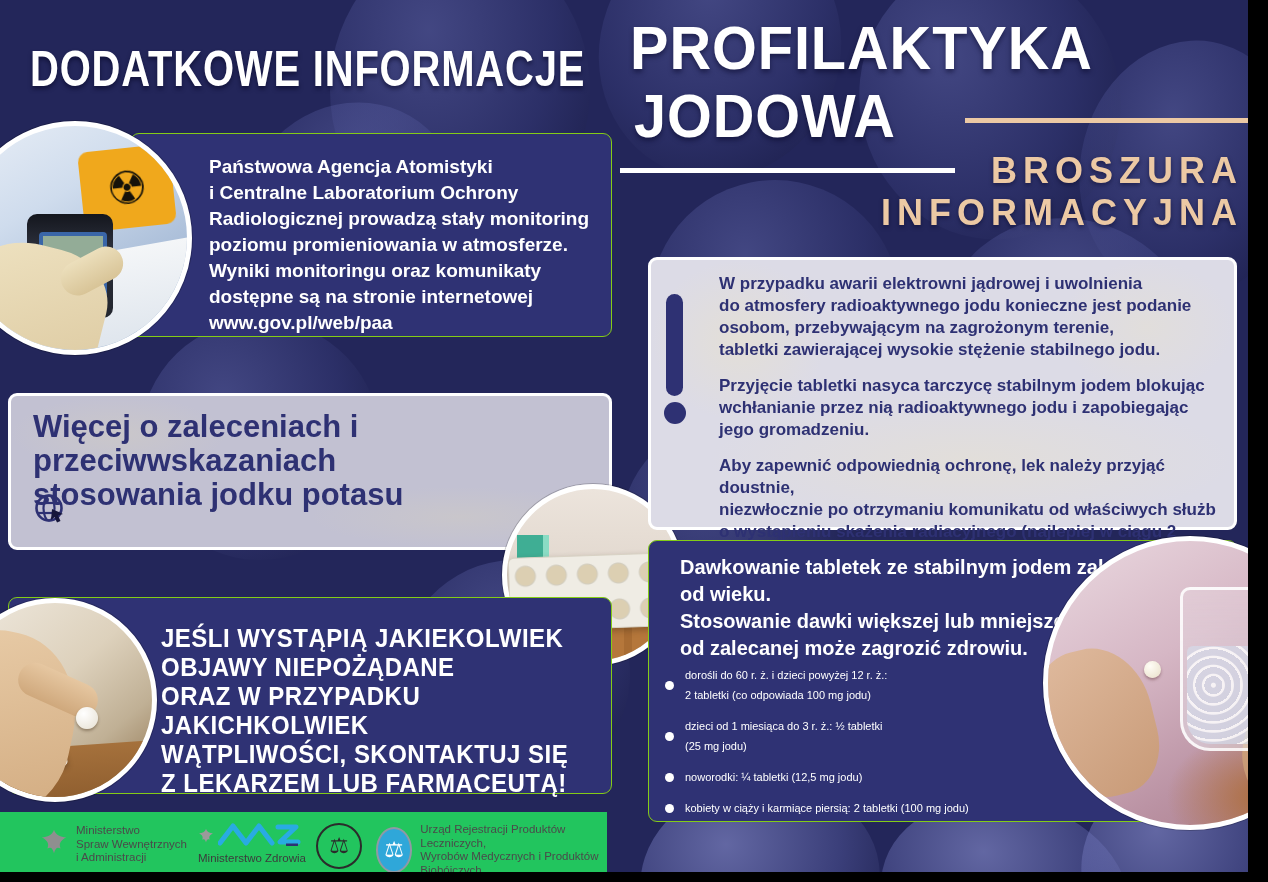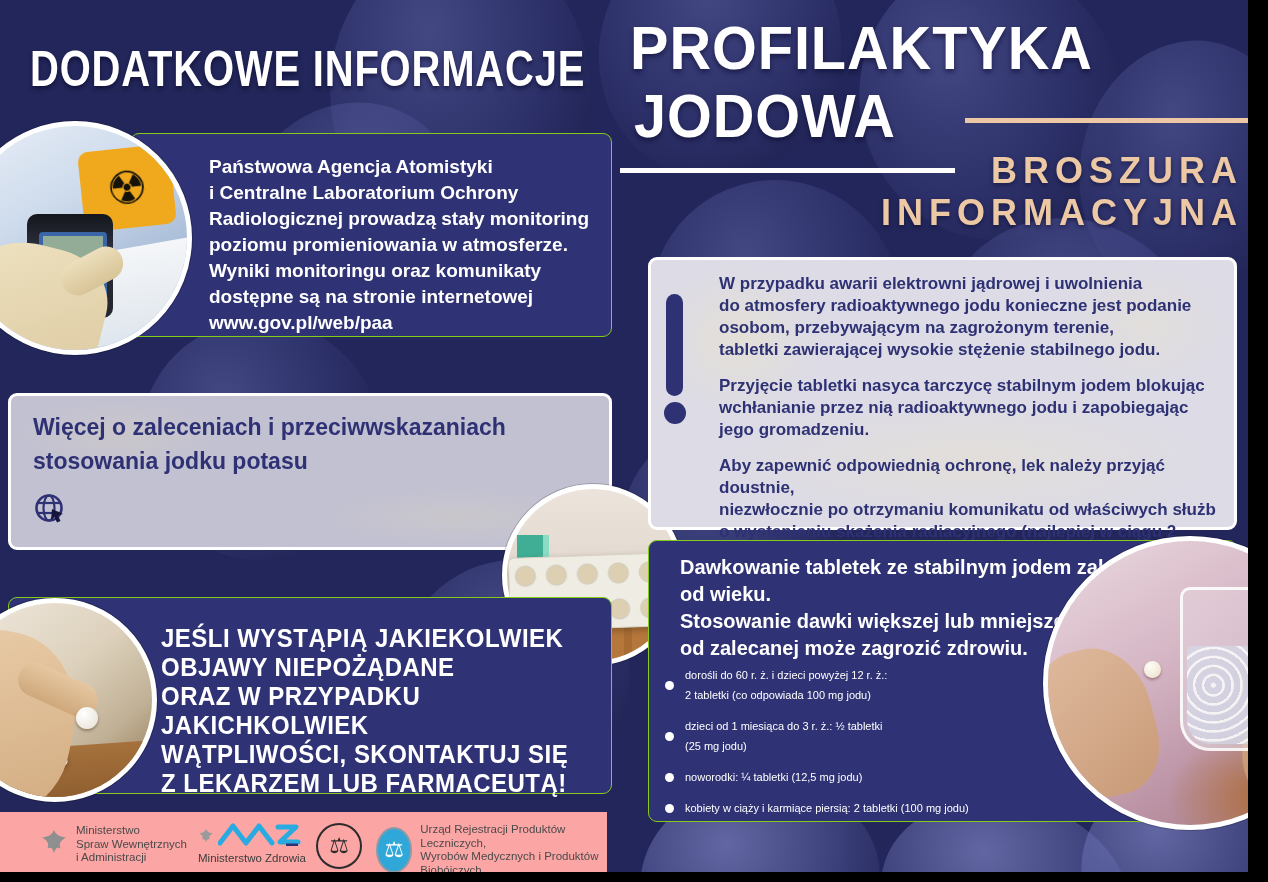--- a/index.html
+++ b/index.html
@@ -20,21 +20,21 @@
     letter-spacing:1px;transform:scaleX(.80);transform-origin:left;white-space:nowrap;
     text-shadow:0 3px 5px rgba(8,8,40,.6);}
   #box1{left:130px;top:133px;width:482px;height:204px;box-sizing:border-box;}
   #box1 .txt{position:absolute;left:78px;top:20px;width:390px;color:#fff;
     font-size:19px;font-weight:bold;line-height:26px;}
   #box1 .url{color:#fff;font-weight:bold;}
   #box2{left:8px;top:393px;width:604px;height:157px;box-sizing:border-box;background:
     radial-gradient(closest-side at 18% 25%, rgba(214,208,190,.4), transparent),
     radial-gradient(closest-side at 75% 80%, rgba(214,208,190,.35), transparent),
     #c2c1d2;}
-  #box2 .txt{position:absolute;left:22px;top:14px;color:#2e3173;font-size:23px;
+  #box2 .txt{position:absolute;left:22px;top:14px;color:#2e3173;font-size:31px;
     font-weight:bold;line-height:34px;}
   #box2 .urlrow{position:absolute;left:22px;top:96px;display:flex;align-items:center;gap:9px;
     color:#2e3173;font-size:28px;font-weight:bold;}
   #box3{left:8px;top:597px;width:604px;height:197px;box-sizing:border-box;}
   #box3 .txt{position:absolute;left:152px;top:26px;color:#fff;font-size:25px;
     font-weight:bold;line-height:29px;letter-spacing:.5px;transform:scaleX(.96);transform-origin:left;}
   
   .h-right{position:absolute;left:630px;color:#fff;font-weight:bold;font-size:62px;
     letter-spacing:1px;transform:scaleX(.93);transform-origin:left;white-space:nowrap;
     text-shadow:0 3px 6px rgba(8,8,40,.55);}
@@ -114,21 +114,21 @@
     background:linear-gradient(rgba(252,253,255,.18),rgba(238,243,249,.42));}
   .c4-water{position:absolute;left:4px;right:4px;bottom:4px;height:62%;border-radius:6px 6px 24px 24px;
     background:repeating-radial-gradient(circle at 30% 40%,rgba(255,255,255,.8) 0 2px,rgba(210,224,240,.55) 3px 9px);}
   .c4-hand-l{position:absolute;left:-14px;top:108px;width:120px;height:150px;border-radius:50% 50% 40% 60%;
     background:linear-gradient(150deg,#e0bb9f,#c89a77);transform:rotate(-14deg);}
   .c4-pill{position:absolute;left:96px;top:120px;width:17px;height:17px;border-radius:50%;
     background:radial-gradient(circle at 35% 30%,#fffdf6,#e8dfc8);box-shadow:0 2px 3px rgba(80,40,40,.4);}
   .c4-hand-r{position:absolute;left:196px;top:140px;width:110px;height:130px;border-radius:55% 45% 50% 50%;
     background:linear-gradient(170deg,#dcb391,#c08f69);transform:rotate(18deg);}
   
-  #footer{position:absolute;left:0;top:812px;width:607px;height:70px;background:#fca5a5;}
+  #footer{position:absolute;left:0;top:812px;width:607px;height:70px;background:#22c55e;}
   .logo{position:absolute;display:flex;align-items:center;gap:8px;}
   .logo-text{font-size:11.5px;line-height:13.5px;color:#4a4a4a;}
   #logo-mz .logo-text{margin-top:2px;text-align:right;color:#3c3c3c;}
   .seal{width:46px;height:46px;border-radius:50%;border:2px solid #2b2b2b;box-sizing:border-box;
     display:flex;align-items:center;justify-content:center;color:#2b2b2b;font-size:22px;}
   .urpl-circle{width:46px;height:46px;border-radius:50%;background:#2fa7d9;border:2px solid #8f9aa4;
     box-sizing:border-box;display:flex;align-items:center;justify-content:center;color:#fff;font-size:22px;}
   
   #blackstrip{position:absolute;left:1248px;top:0;width:20px;height:882px;background:#000;z-index:20;}
 </style>

